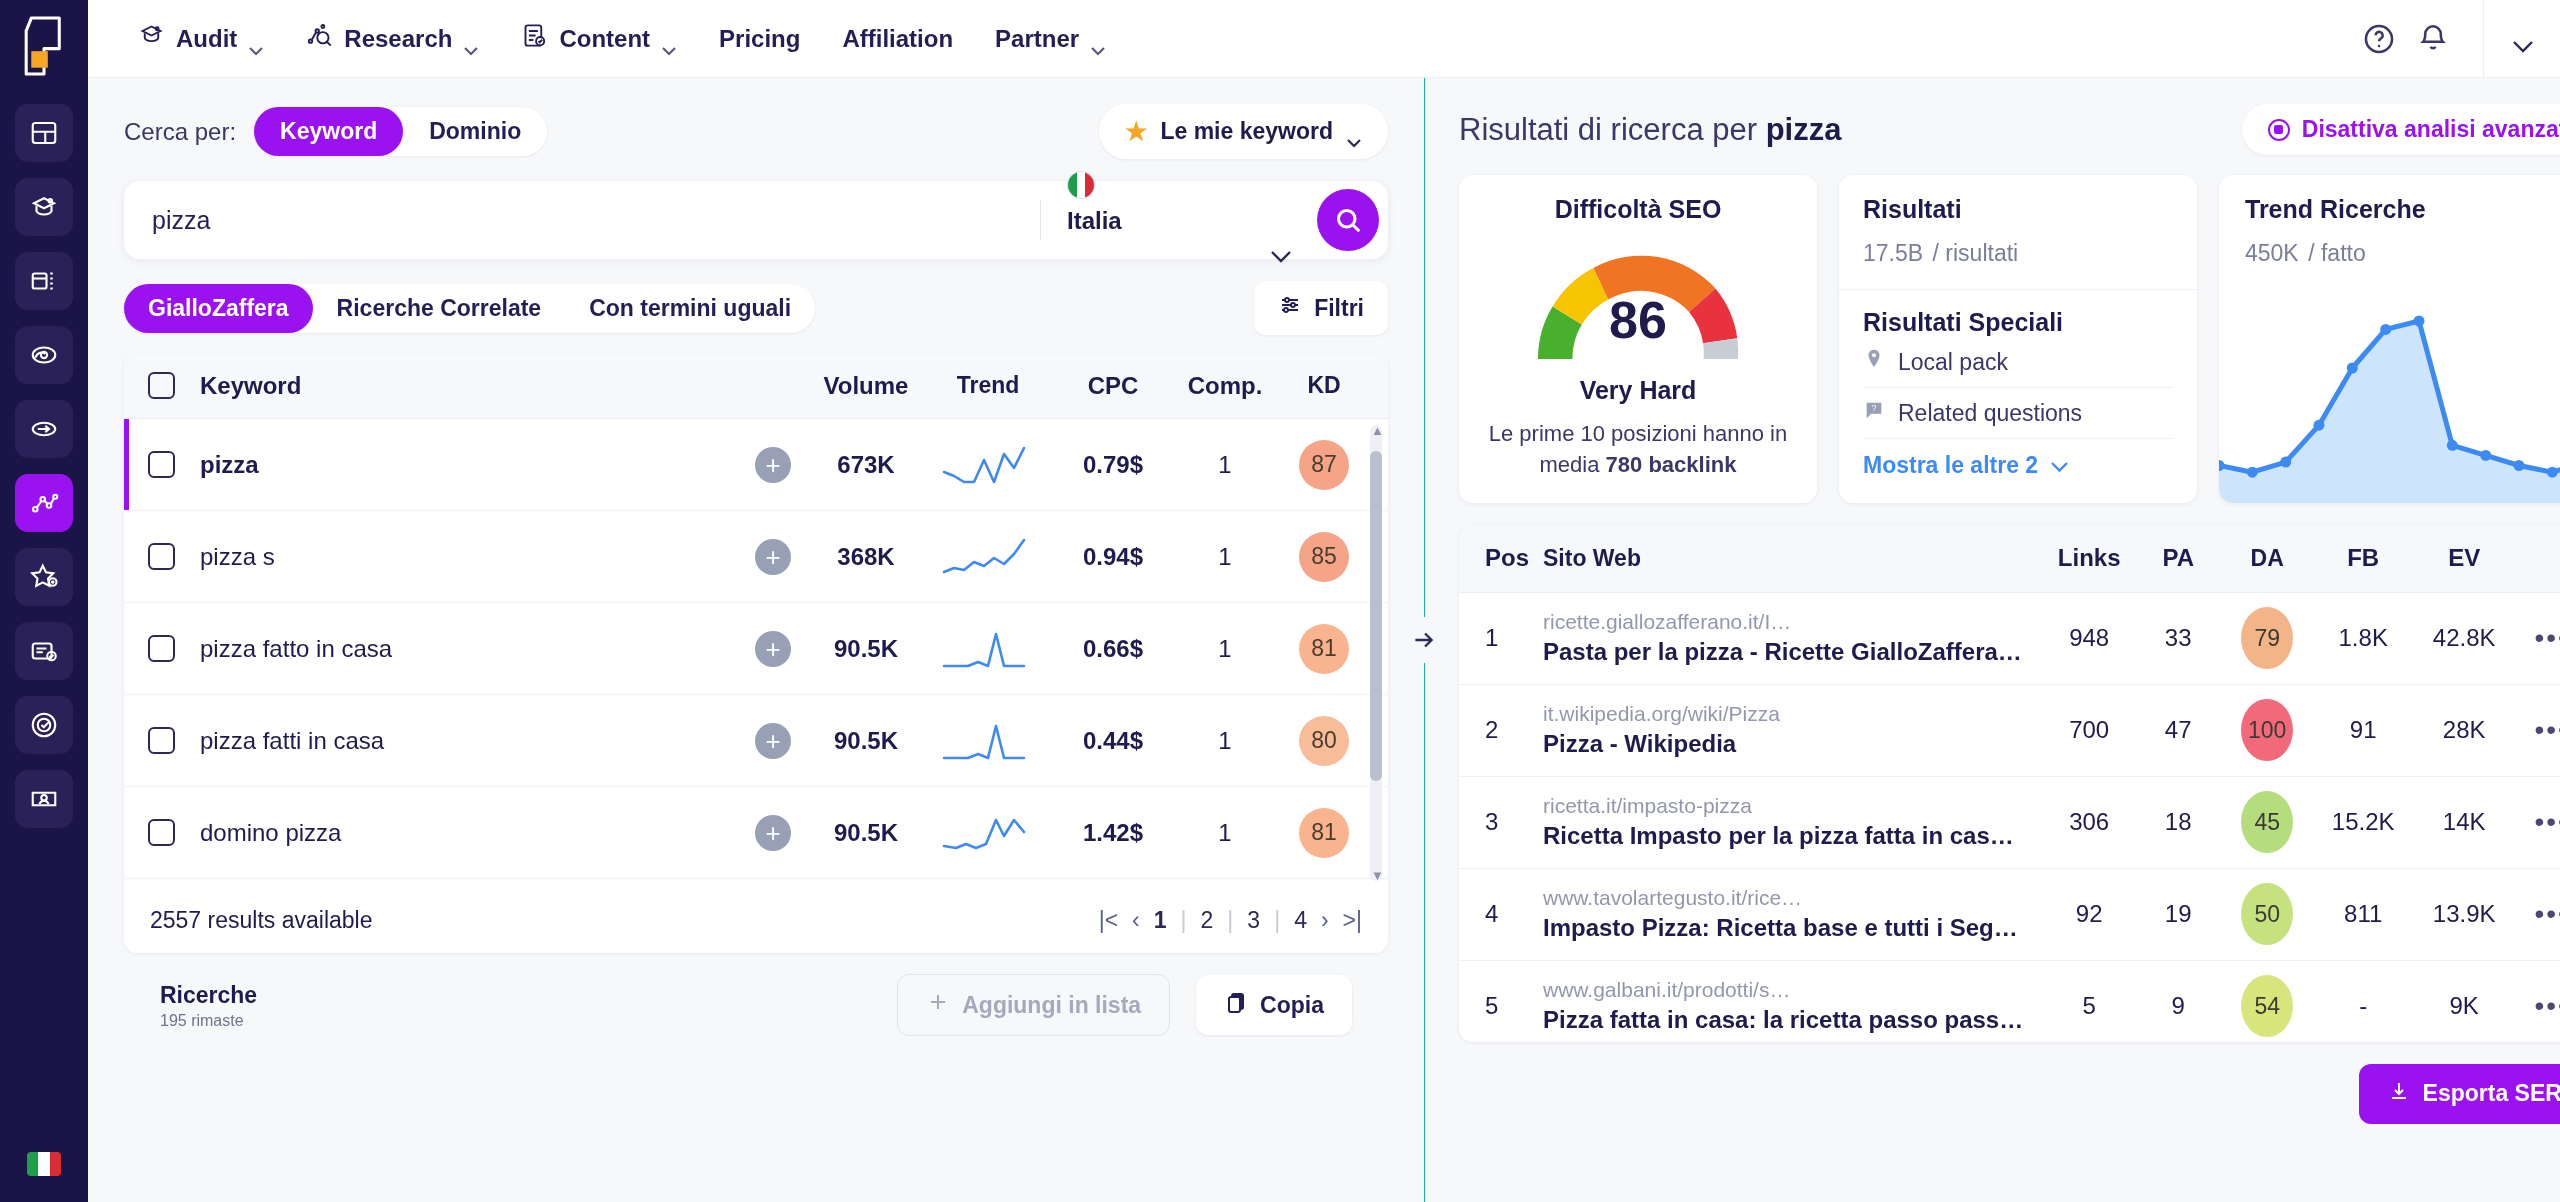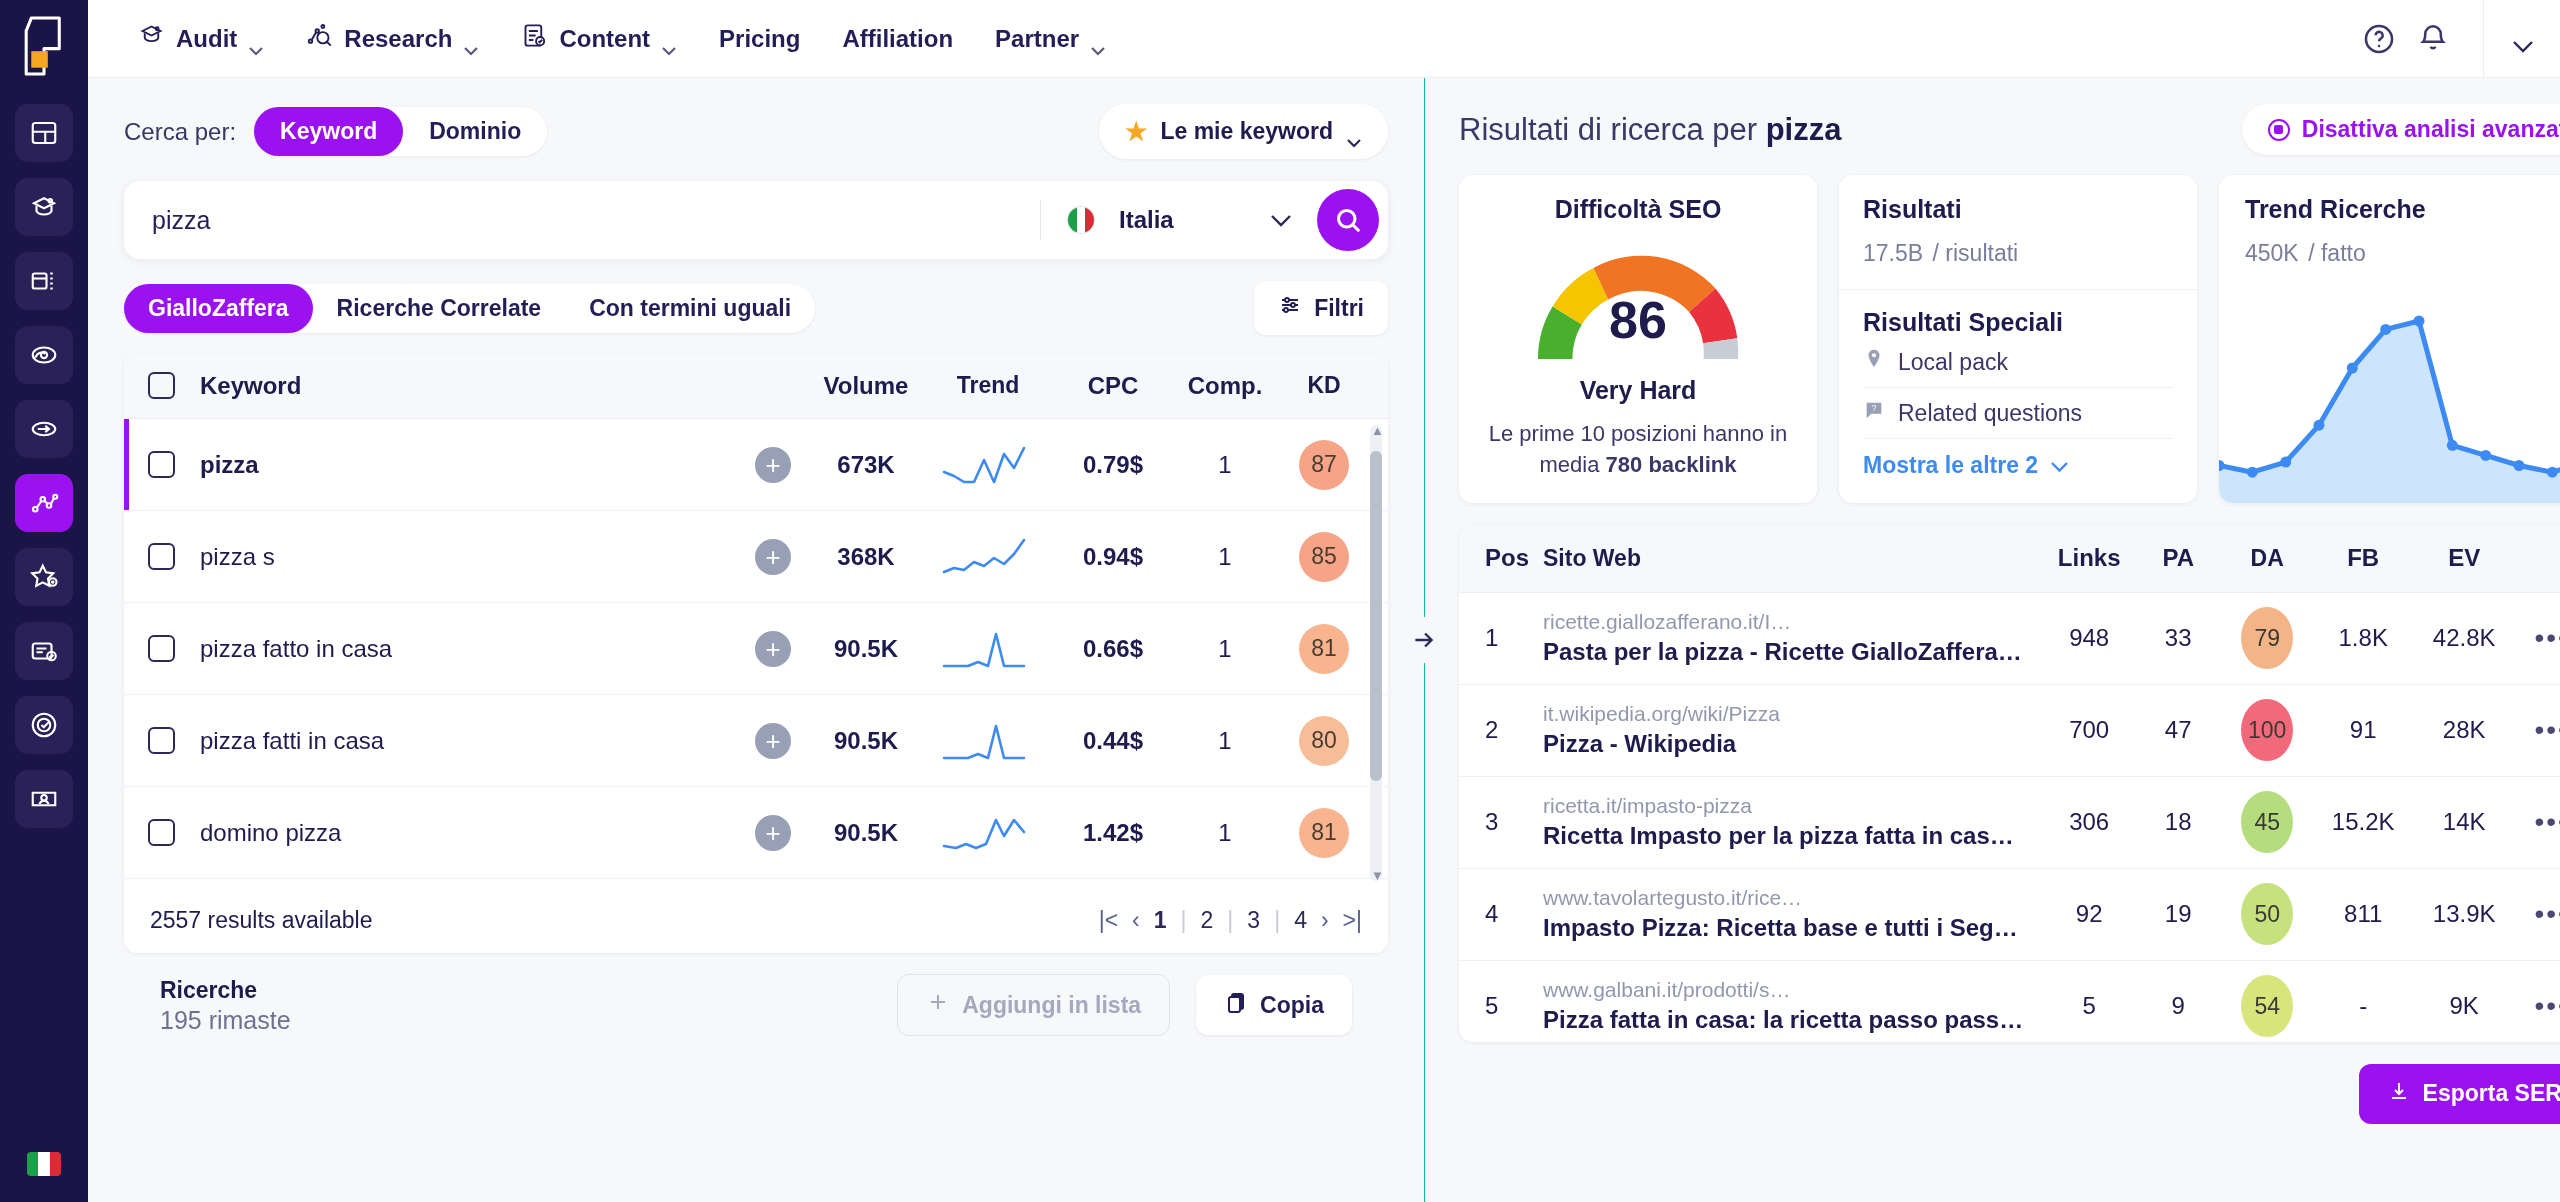--- a/index.html
+++ b/index.html
@@ -89,21 +89,21 @@
   .searchbar {
     background: #ffffff; border-radius: 16px; height: 78px; display: flex;
     align-items: center; padding: 0 9px 0 28px; margin-bottom: 22px;
     box-shadow: 0 2px 8px rgba(30,25,80,.07);
   }
   .searchbar input {
     flex: 1; border: none; outline: none; font-size: 25px; color: #241e56;
     font-family: inherit; background: transparent;
   }
   .vsep { width: 1px; height: 40px; background: #e6e8ef; margin: 0 26px; }
-  .country { display: flex; align-items: flex-end; gap: 24px; cursor: pointer; min-width: 250px; }
+  .country { display: flex; align-items: flex-start; gap: 8px; cursor: pointer; min-width: 250px; flex-direction: column; }
   .flag-oval { width: 28px; height: 28px; border-radius: 50%; overflow: hidden; display: flex; border: 1px solid #d8dae3; }
   .flag-oval i { flex: 1; }
   .country-name { font-size: 24px; font-weight: bold; }
   .country-caret { margin-left: auto; margin-right: 24px; }
   .country-caret svg { width: 24px; height: 15px; stroke: #2c2858; stroke-width: 2.4; fill: none; }
   .search-go {
     width: 62px; height: 62px; border-radius: 50%; background: #9b12f0;
     display: flex; align-items: center; justify-content: center; cursor: pointer;
   }
   .search-go svg { width: 30px; height: 30px; stroke: #fff; stroke-width: 2.4; fill: none; }
@@ -168,21 +168,21 @@
   .pager .sep { color: #c8cbd6; cursor: default; }
   .pager .cur { font-weight: bold; }
   .pager .nav { color: #55608a; }
 
   
   .bottombar {
     height: 104px; display: flex; align-items: center; padding: 0 36px;
     gap: 26px; flex: 0 0 104px;
   }
   .ricerche-label { font-size: 23px; font-weight: bold; line-height: 1.35; }
-  .ricerche-sub { font-size: 25px; color: #6d7290; font-weight: normal; }
+  .ricerche-sub { font-size: 16px; color: #6d7290; font-weight: normal; }
   .bb-spacer { flex: 1; }
   .btn {
     display: flex; align-items: center; gap: 12px; border-radius: 12px;
     padding: 15px 28px; font-size: 23px; font-weight: bold; cursor: pointer; white-space: nowrap;
   }
   .btn-ghost { border: 1px solid #e1e3ec; color: #a5a9bd; background: transparent; }
   .btn-white { background: #fff; color: #241e56; box-shadow: 0 1px 3px rgba(30,25,80,.09); }
   .btn-purple { background: #9b12f0; color: #fff; }
   .btn svg { width: 24px; height: 24px; fill: none; stroke-width: 2; }
   .btn-white svg { stroke: #241e56; }

